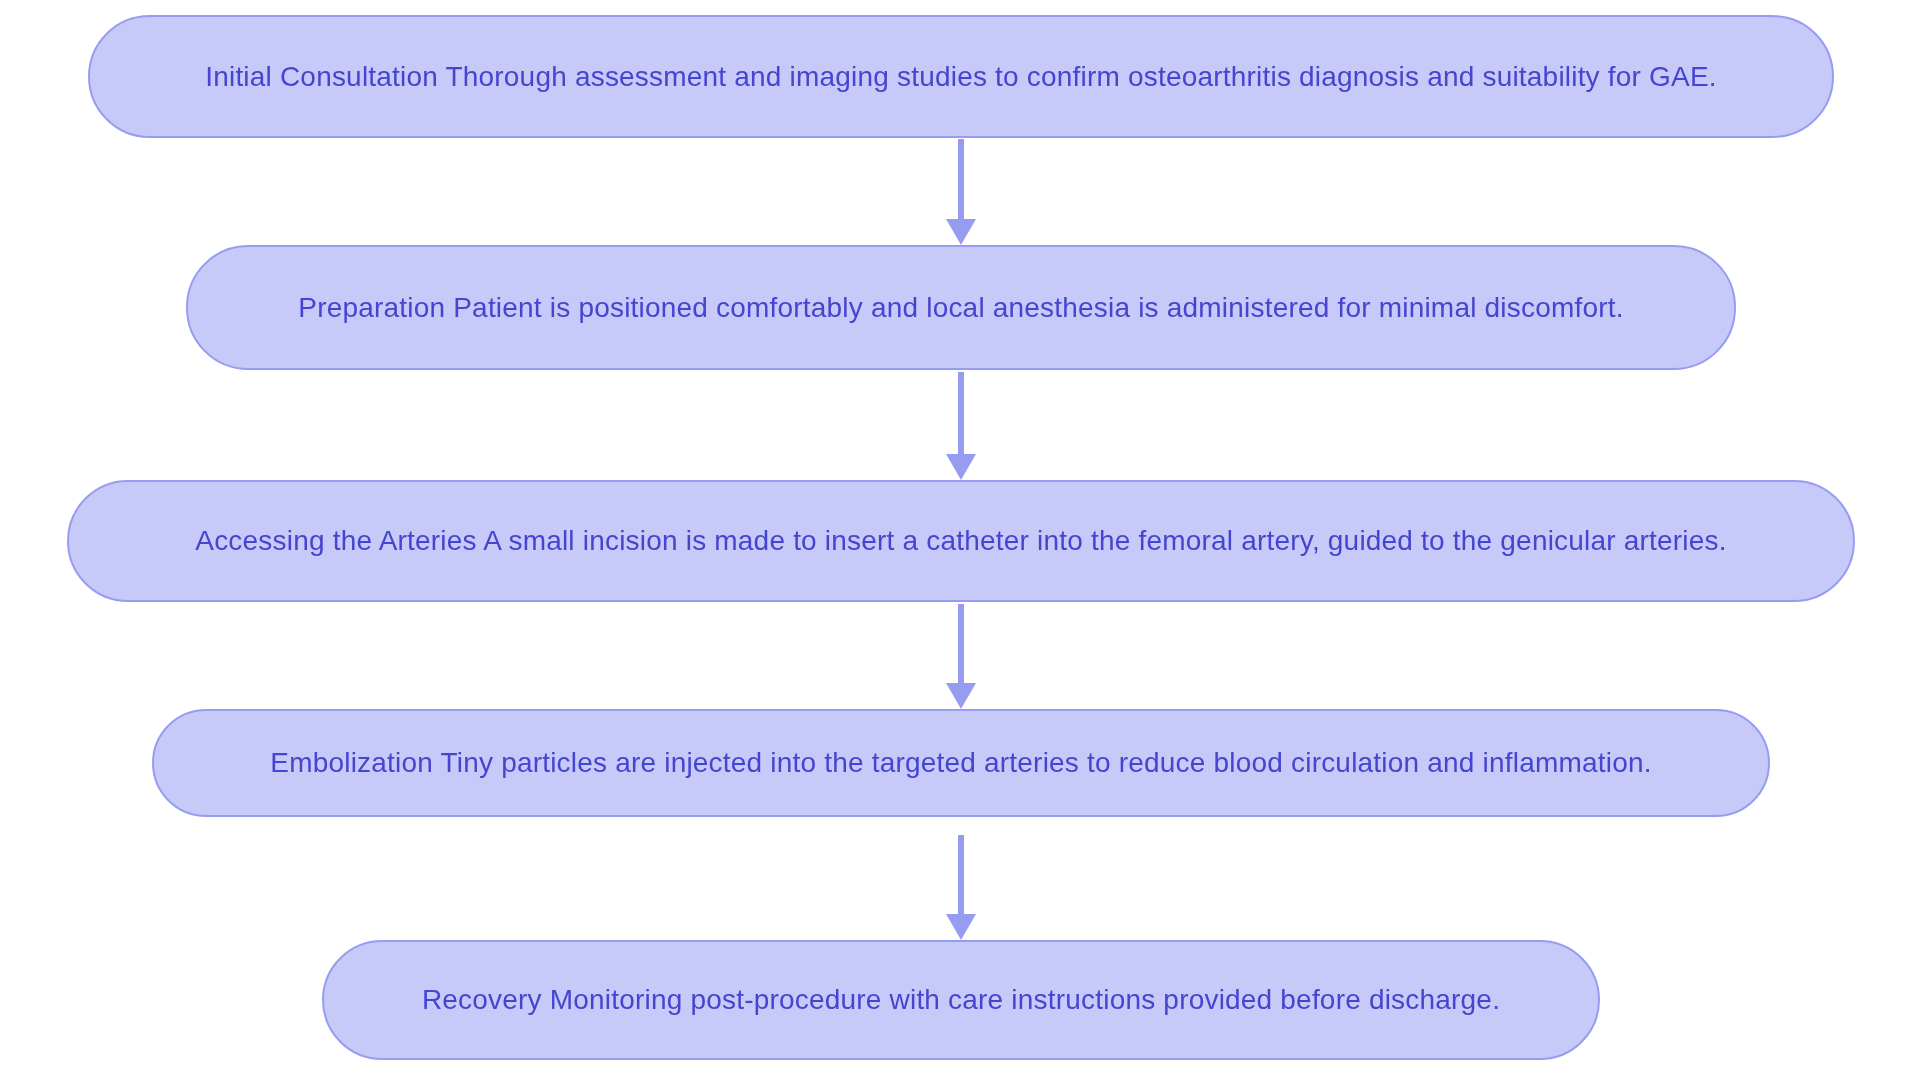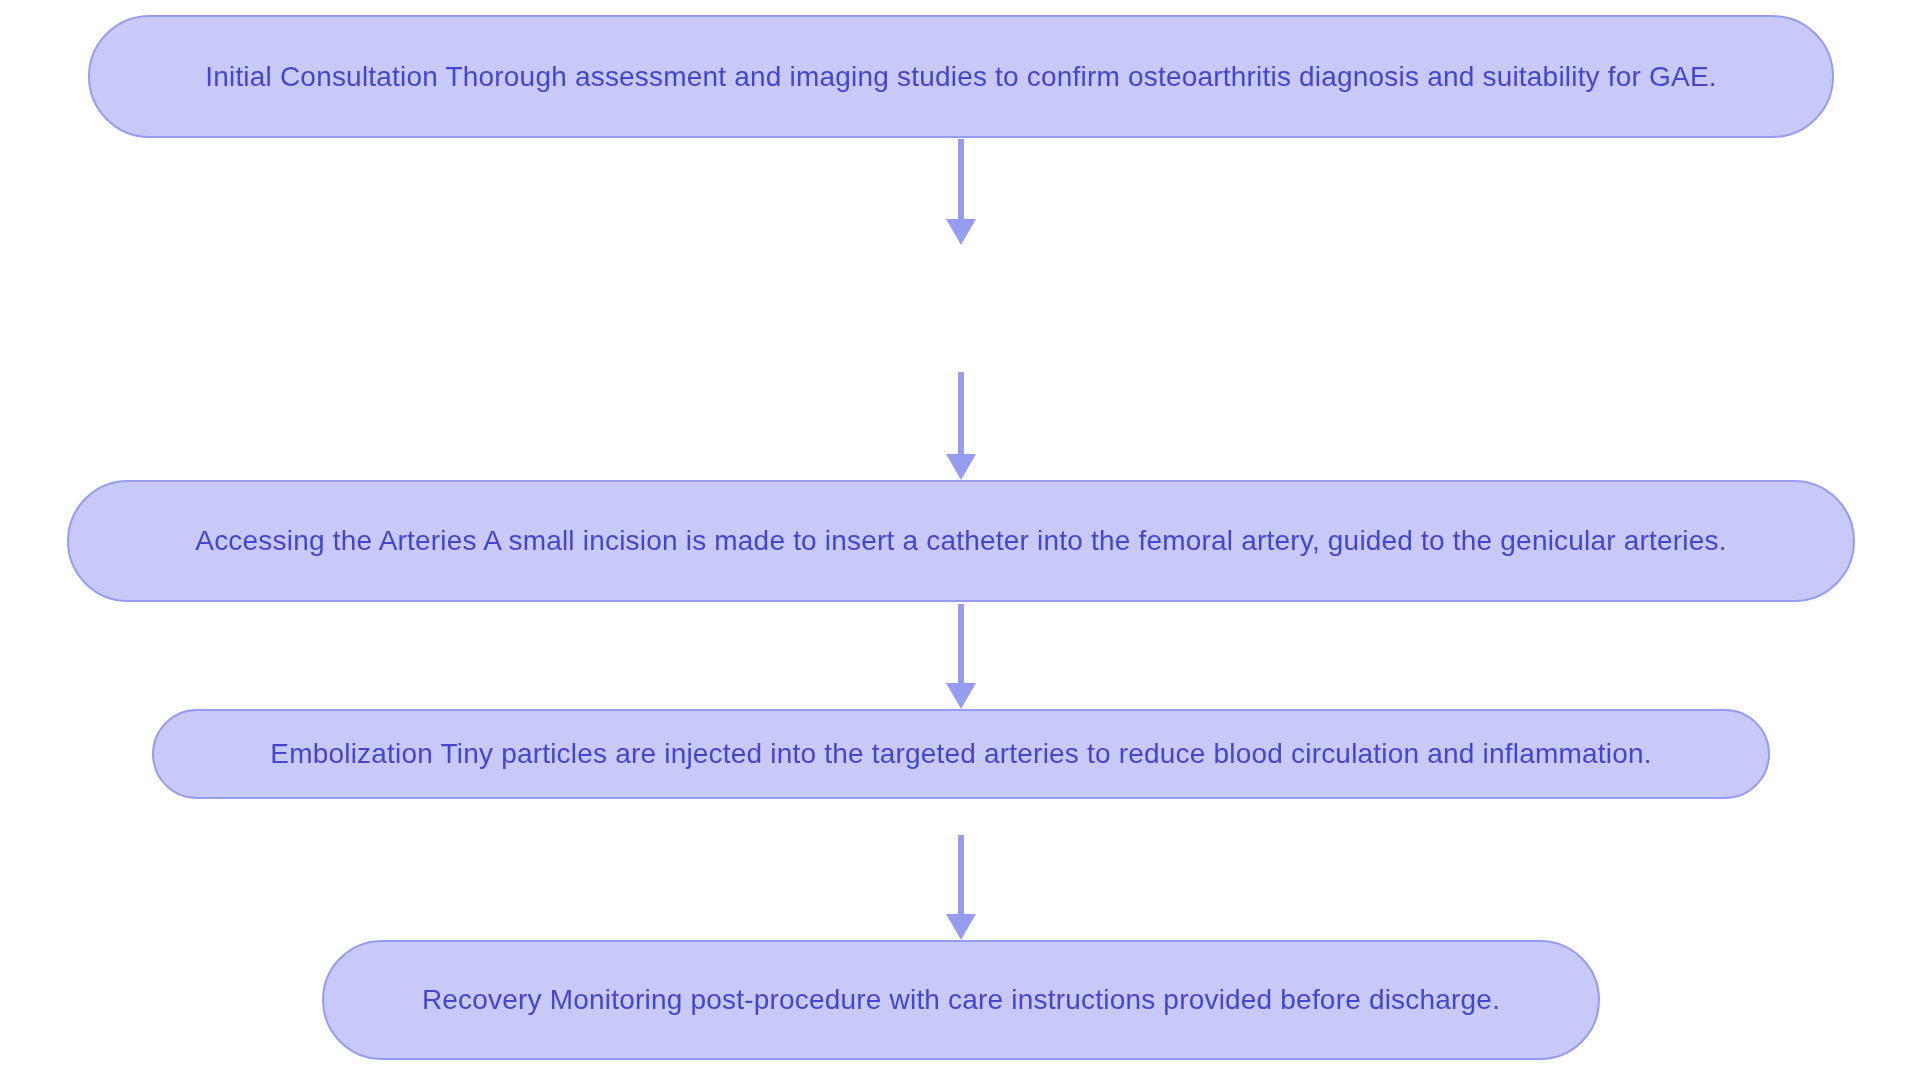--- a/index.html
+++ b/index.html
@@ -26,21 +26,21 @@
     justify-content: center;
     text-align: center;
     color: var(--text, #4545d0);
     font-size: 28px;
     letter-spacing: 0.2px;
     white-space: nowrap;
   }
   .n1 { left: 88px;  top: 15px;  width: 1746px; height: 123px; }
   .n2 { left: 186px; top: 245px; width: 1550px; height: 125px; }
   .n3 { left: 67px;  top: 480px; width: 1788px; height: 122px; }
-  .n4 { left: 152px; top: 709px; width: 1618px; height: 90px; }
+  .n4 { left: 152px; top: 709px; width: 1618px; height: 108px; }
   .n5 { left: 322px; top: 940px; width: 1278px; height: 120px; align-items: center; }
 
   .connector {
     position: absolute;
     left: 946px;
     width: 30px;
     display: flex;
     flex-direction: column;
     align-items: center;
   }
@@ -68,20 +68,23 @@
 
   <div class="node n1">
     <span>Initial Consultation Thorough assessment and imaging studies to confirm osteoarthritis diagnosis and suitability for GAE.</span>
   </div>
 
   <div class="connector c1">
     <div class="line"></div>
     <div class="head"></div>
   </div>
 
+  <div class="node n2">
+    <span>Preparation Patient is positioned comfortably and local anesthesia is administered for minimal discomfort.</span>
+  </div>
 
   <div class="connector c2">
     <div class="line"></div>
     <div class="head"></div>
   </div>
 
   <div class="node n3">
     <span>Accessing the Arteries A small incision is made to insert a catheter into the femoral artery, guided to the genicular arteries.</span>
   </div>
 

